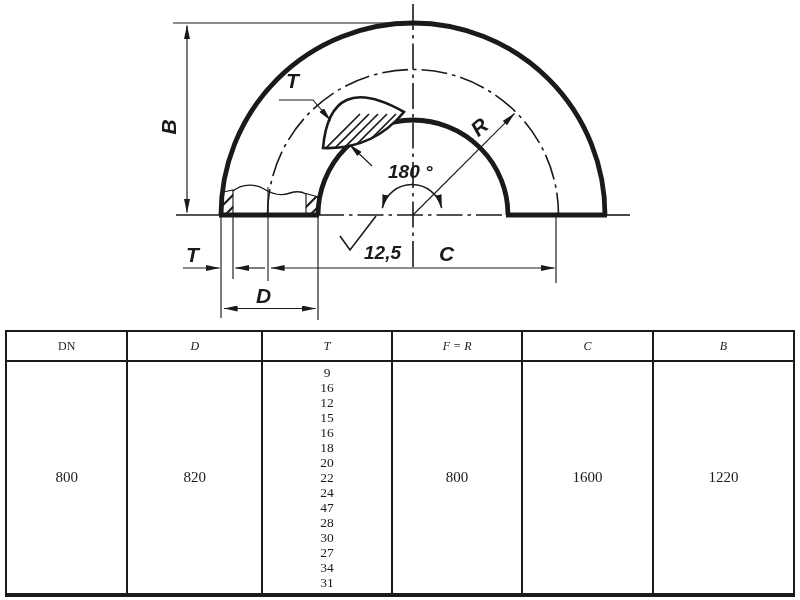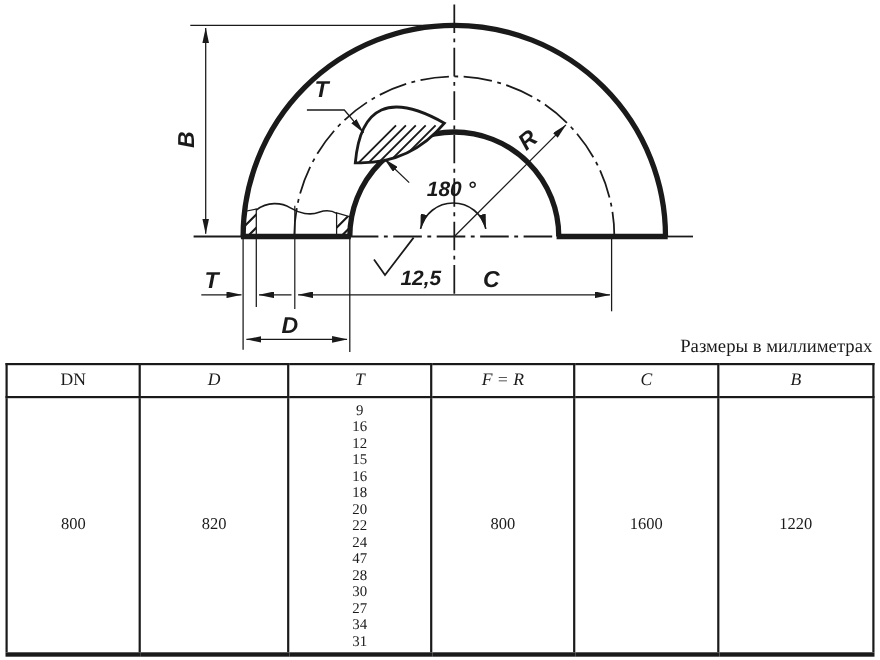--- a/index.html
+++ b/index.html
@@ -15,21 +15,21 @@
   svg.draw .cl { stroke-dasharray:26 5 3.5 5; }
   svg.draw .wh { fill:#fff; }
   svg.draw text { fill:currentColor; }
   svg.draw .lbl  { font-family:"Liberation Sans", sans-serif; font-style:italic; font-weight:bold; font-size:21px; }
   svg.draw .lbl2 { font-family:"Liberation Sans", sans-serif; font-style:italic; font-weight:bold; font-size:19px; }
   .note { position:absolute; top:305px; right:7px; font-size:17px; color:var(--ink); }
   table.dims { position:absolute; left:5px; top:330px; width:790px;
                border-collapse:collapse; table-layout:fixed;
                border:2.5px solid var(--ink); }
   table.dims th { border:2px solid var(--ink); border-bottom:2.5px solid var(--ink);
-                  height:26px; font-size:16px; font-weight:normal; text-align:center; vertical-align:middle; }
+                  height:26px; font-size:12px; font-weight:normal; text-align:center; vertical-align:middle; }
   table.dims td { border:2px solid var(--ink); border-bottom:4px solid var(--ink);
                   text-align:center; vertical-align:middle; font-size:15px; }
   table.dims th.it { font-style:italic; }
   td.tcol { vertical-align:top; padding-top:3px; padding-bottom:3px; }
   td.tcol div { line-height:15px; font-size:13.5px; }
 </style>
 </head>
 <body>
 
 <div class="page">
@@ -112,21 +112,20 @@
       <text class="lbl" x="286" y="88">T</text>
       <text class="lbl" x="186" y="262">T</text>
       <text class="lbl" x="256" y="303">D</text>
       <text class="lbl" x="439" y="261">C</text>
       <text class="lbl" x="472" y="134" transform="rotate(-40 480 127)">R</text>
       <text class="lbl2" x="388" y="178">180 °</text>
       <text class="lbl2" x="364" y="259">12,5</text>
     </g>
   </svg>
 
-  <div class="note">Размеры в миллиметрах</div>
 
   <table class="dims">
     <colgroup>
       <col style="width:15.4%">
         <col style="width:17.1%">
         <col style="width:16.5%">
       <col style="width:16.5%">
         <col style="width:16.6%">
         <col style="width:17.9%">
     </colgroup>

